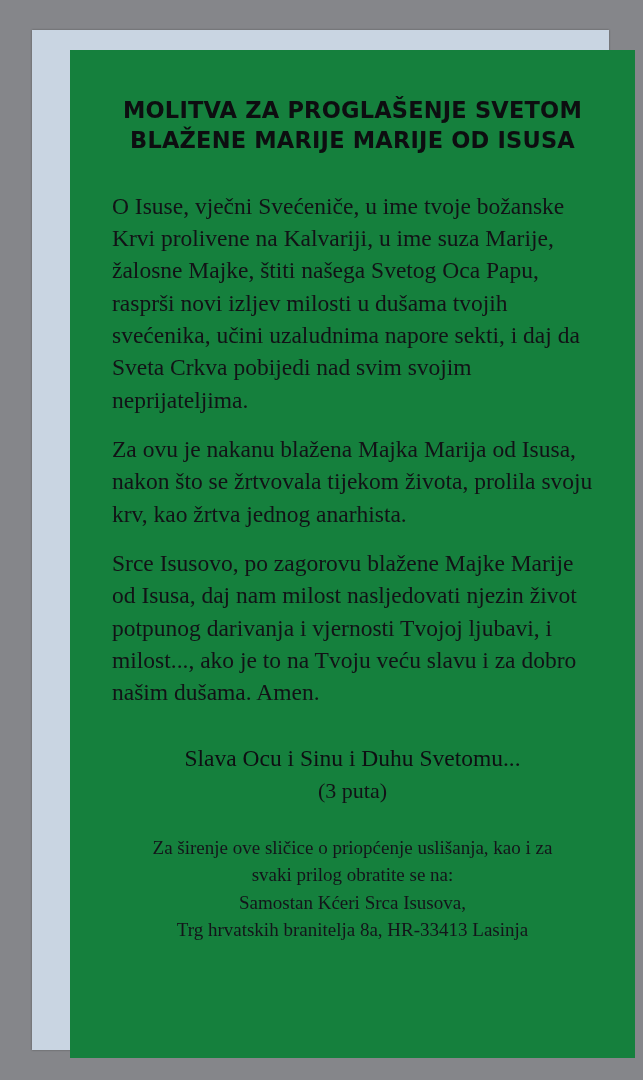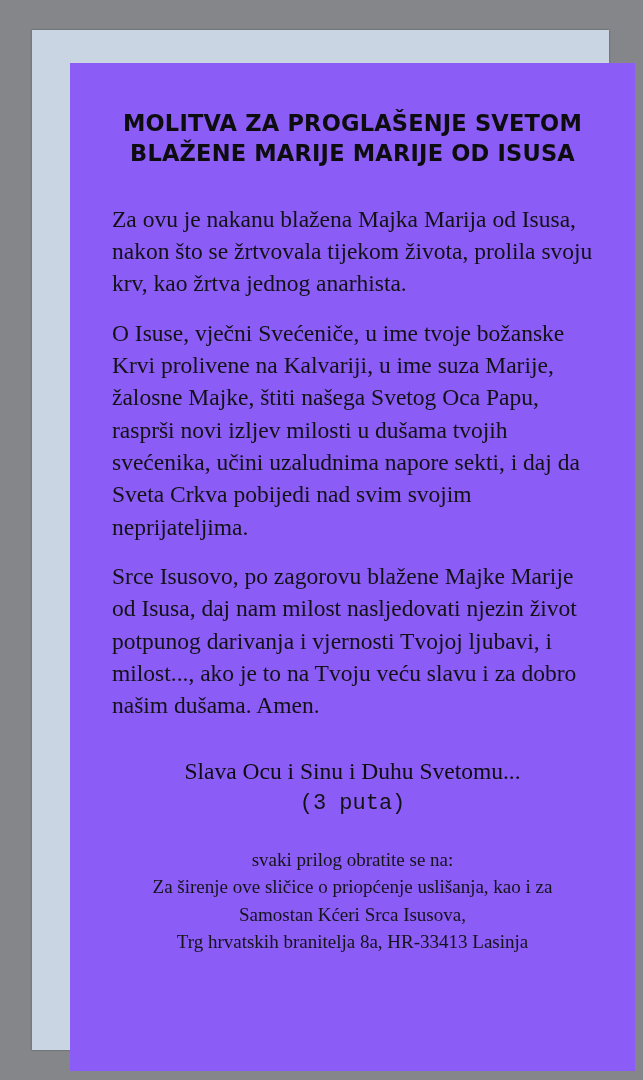--- a/index.html
+++ b/index.html
@@ -23,24 +23,24 @@
     left: 32px;
     top: 30px;
     width: 577px;
     height: 1020px;
     background: #c9d5e2;
     box-shadow: 0 0 2px rgba(0,0,0,0.35);
   }
   .card {
     position: absolute;
     left: 38px;
-    top: 33px;
+    top: 20px;
     width: 565px;
     height: 1008px;
-    background: #8b5cf6;
+    background: #15803d;
   }
   .inner {
     padding: 46px 42px 0 42px;
     box-sizing: border-box;
     height: 100%;
   }
   .title {
     font-family: "DejaVu Sans", sans-serif;
     font-weight: bold;
     font-size: 22.5px;
@@ -68,21 +68,21 @@
   }
   .doxology {
     font-family: "Liberation Serif", serif;
     font-weight: normal;
     font-size: 23.5px;
     text-align: center;
     color: #0e0e12;
     margin: 36px 0 6px 0;
   }
   .times {
-    font-family: Liberation Mono, monospace;
+    font-family: Liberation Serif, serif;
     font-size: 22px;
     text-align: center;
     color: #121216;
     margin: 0 0 30px 0;
   }
   .footer {
     font-family: "Liberation Serif", serif;
     font-size: 19px;
     line-height: 1.45;
     text-align: center;
@@ -99,29 +99,29 @@
 
 <div class="card-outer">
   <div class="card">
     <div class="inner">
 
       <h1 class="title">
         <span class="ln">MOLITVA ZA PROGLAŠENJE SVETOM</span>
         <span class="ln">BLAŽENE MARIJE MARIJE OD ISUSA</span>
       </h1>
 
+      <p class="body-par">O Isuse, vječni Svećeniče, u ime tvoje božanske Krvi prolivene na Kalvariji, u ime suza Marije, žalosne Majke, štiti našega Svetog Oca Papu, rasprši novi izljev milosti u dušama tvojih svećenika, učini uzaludnima napore sekti, i daj da Sveta Crkva pobijedi nad svim svojim neprijateljima.</p>
       <p class="body-par">Za ovu je nakanu blažena Majka Marija od Isusa, nakon što se žrtvovala tijekom života, prolila svoju krv, kao žrtva jednog anarhista.</p>
-      <p class="body-par">O Isuse, vječni Svećeniče, u ime tvoje božanske Krvi prolivene na Kalvariji, u ime suza Marije, žalosne Majke, štiti našega Svetog Oca Papu, rasprši novi izljev milosti u dušama tvojih svećenika, učini uzaludnima napore sekti, i daj da Sveta Crkva pobijedi nad svim svojim neprijateljima.</p>
       <p class="body-par">Srce Isusovo, po zagorovu blažene Majke Marije od Isusa, daj nam milost nasljedovati njezin život potpunog darivanja i vjernosti Tvojoj ljubavi, i milost..., ako je to na Tvoju veću slavu i za dobro našim dušama. Amen.</p>
 
       <div class="doxology">Slava Ocu i Sinu i Duhu Svetomu...</div>
       <div class="times">(3 puta)</div>
 
       <div class="footer">
+        <span class="fl">Za širenje ove sličice o priopćenje uslišanja, kao i za</span>
         <span class="fl">svaki prilog obratite se na:</span>
-        <span class="fl">Za širenje ove sličice o priopćenje uslišanja, kao i za</span>
         <span class="fl">Samostan Kćeri Srca Isusova,</span>
         <span class="fl">Trg hrvatskih branitelja 8a, HR-33413 Lasinja</span>
       </div>
 
     </div>
   </div>
 </div>
 
 </body></html>

